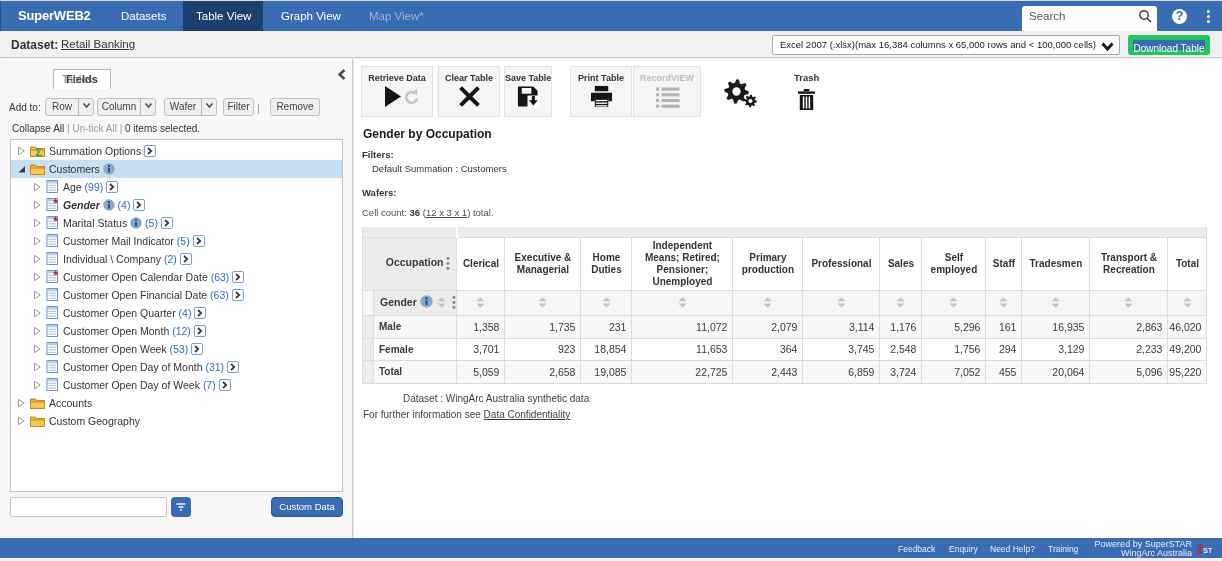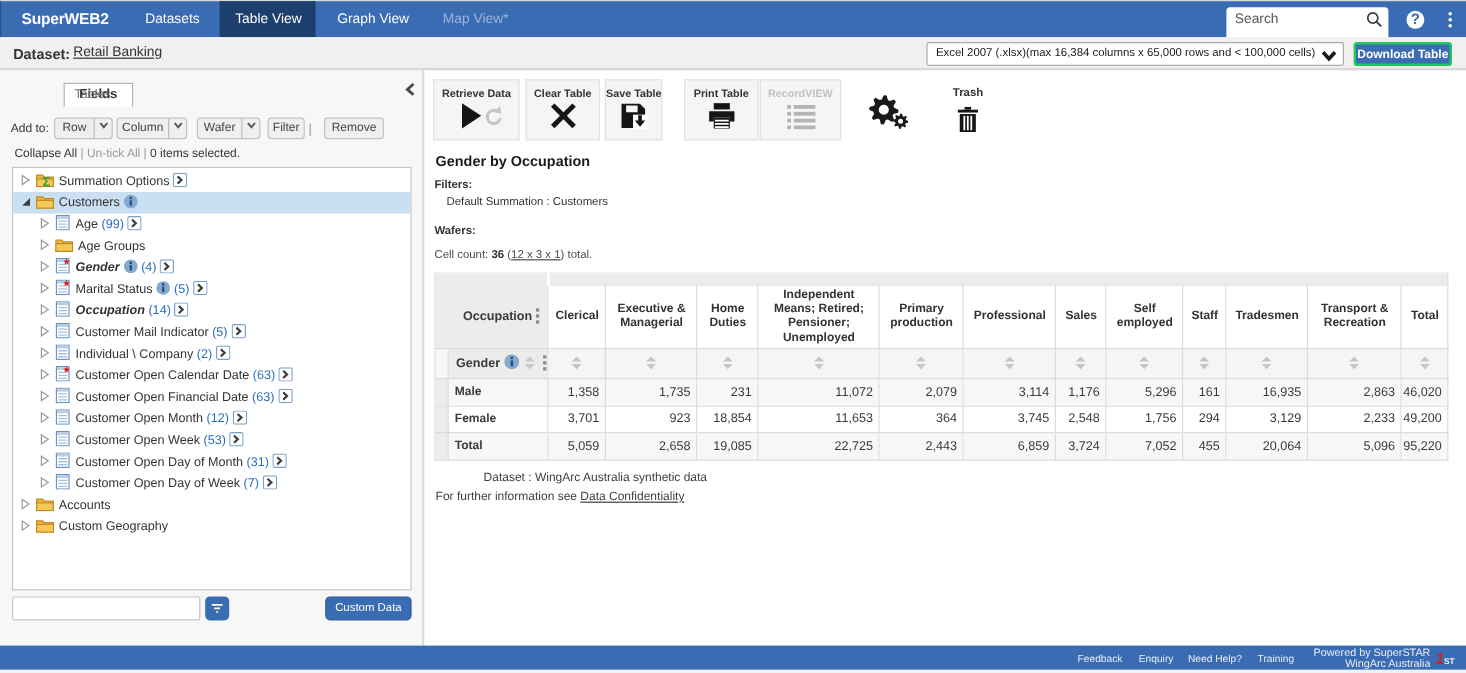--- a/index.html
+++ b/index.html
@@ -14,21 +14,21 @@
 .navbox { position:absolute; left:182px; top:0; width:80px; height:30px; background:#1d3f6e; }
 .search { position:absolute; left:1021px; top:5px; width:135px; height:36px; background:#fff; border-radius:3px; }
 .search .ph { position:absolute; left:7px; top:4px; color:#565656; font-size:11.5px; }
 .search svg { position:absolute; right:5px; top:3px; }
 .helpcirc { position:absolute; left:1171px; top:8px; width:15px; height:15px; background:#fff; border-radius:50%; color:#3a6cb4; font-size:12.5px; font-weight:bold; text-align:center; line-height:15px; }
 .dots div { position:absolute; left:1206px; width:3px; height:3px; background:#fff; border-radius:50%; }
 
 
 .dsbar { position:absolute; top:31px; left:0; width:1222px; height:27px; background:#f0f0f0; border-bottom:1px solid #c9c9c9; }
 .select { position:absolute; left:772px; top:4px; width:348px; height:20px; background:#fff; border:1px solid #ababab; border-radius:2px; font-size:9.5px; color:#1a1a1a; line-height:18px; padding-left:7px; }
-.dlbtn { position:absolute; left:1128px; top:4px; width:82px; height:20px; background:#3a6cb4; border:2px solid #22c55e; border-radius:3px; color:#fff; font-size:10px; text-align:center; line-height:18px; white-space:nowrap;font-weight:bold; }
+.dlbtn { position:absolute; left:1128px; top:4px; width:82px; height:20px; background:#3a6cb4; border:5px solid #22c55e; border-radius:3px; color:#fff; font-size:10px; text-align:center; line-height:18px; white-space:nowrap; }
 
 
 .leftpanel { position:absolute; top:59px; left:0; width:353px; height:479px; background:#f7f7f7; border-right:1px solid #c9c9c9; }
 .mainpanel { position:absolute; top:59px; left:354px; width:868px; height:479px; background:#fff; }
 
 
 .ftab { position:absolute; left:10px; top:69px; width:58px; height:20px; background:#fff; border:1px solid #b5b5b5; border-bottom:0; font-size:11px; font-weight:bold; color:#333; text-align:center; line-height:19px;margin-left:43px; }
 .ttab { position:absolute; left:62px; top:73px; font-size:10.5px; color:#757575; }
 .grpbtn { position:absolute; top:98px; height:18px; background:#efefef; border:1px solid #c2c2c2; border-radius:3px; font-size:10px; color:#444; white-space:nowrap; line-height:16px; }
 .grpbtn .t { display:inline-block; text-align:center; }
@@ -159,26 +159,20 @@
           <line x1="2.5" y1="5.3" x2="10" y2="5.3"></line>
           <line x1="2.5" y1="7.8" x2="10" y2="7.8"></line>
           <line x1="2.5" y1="10.3" x2="10" y2="10.3"></line>
         </g>
       </svg><span class="sp" style="width:4px;"></span><span style="">Age</span> <span style="color:#2a6fc0;">(99)</span> <svg width="12" height="12" viewBox="0 0 12 12" style="vertical-align:-2px;">
         <rect x="0.5" y="0.5" width="11" height="11" rx="1.5" fill="#fff" stroke="#7aa0c8"></rect>
         <path d="M4 3 L7.2 6 L4 9" fill="none" stroke="#3c3c3c" stroke-width="1.8"></path>
       </svg></div>
 <div class="trow"><span class="sp" style="width:22px;"></span><svg width="9" height="10" viewBox="0 0 9 10" style="vertical-align:-1px;">
         <path d="M1.5 1.2 L7.2 5 L1.5 8.8 Z" fill="#fdfdfd" stroke="#9a9a9a" stroke-width="1"></path>
-      </svg><span class="sp" style="width:4px;"></span><svg width="15" height="13" viewBox="0 0 15 13" style="vertical-align:-2px;">
-        <path d="M0.5 3 L5.5 3 L7 4.5 L14.5 4.5 L14.5 12.5 L0.5 12.5 Z" fill="#efb73e" stroke="#c08b27"></path>
-        <path d="M0.5 6 L14.5 6 L14.5 12.5 L0.5 12.5 Z" fill="#f5c857" stroke="#c08b27"></path>
-      </svg><span class="sp" style="width:4px;"></span><span style="">Age Groups</span></div>
-<div class="trow"><span class="sp" style="width:22px;"></span><svg width="9" height="10" viewBox="0 0 9 10" style="vertical-align:-1px;">
-        <path d="M1.5 1.2 L7.2 5 L1.5 8.8 Z" fill="#fdfdfd" stroke="#9a9a9a" stroke-width="1"></path>
       </svg><span class="sp" style="width:4px;"></span><svg width="13" height="13" viewBox="0 0 13 13" style="vertical-align:-2px;">
         <rect x="1" y="0.5" width="10.5" height="12" fill="#fff" stroke="#6b94c4"></rect>
         <rect x="1.5" y="1" width="9.5" height="2.4" fill="#b9cde3"></rect>
         <g stroke="#a9c0da" stroke-width="1.1">
           <line x1="2.5" y1="5.3" x2="10" y2="5.3"></line>
           <line x1="2.5" y1="7.8" x2="10" y2="7.8"></line>
           <line x1="2.5" y1="10.3" x2="10" y2="10.3"></line>
         </g>
         <path d="M9.5 0.2 L10.3 2 L12.2 2.2 L10.8 3.5 L11.2 5.4 L9.5 4.4 L7.8 5.4 L8.2 3.5 L6.8 2.2 L8.7 2 Z" fill="#e02020"></path>
       </svg><span class="sp" style="width:4px;"></span><span style="font-weight:bold;font-style:italic;">Gender</span>&nbsp;<svg width="12" height="12" viewBox="0 0 12 12" style="vertical-align:-2px;">
@@ -211,34 +205,20 @@
 <div class="trow"><span class="sp" style="width:22px;"></span><svg width="9" height="10" viewBox="0 0 9 10" style="vertical-align:-1px;">
         <path d="M1.5 1.2 L7.2 5 L1.5 8.8 Z" fill="#fdfdfd" stroke="#9a9a9a" stroke-width="1"></path>
       </svg><span class="sp" style="width:4px;"></span><svg width="13" height="13" viewBox="0 0 13 13" style="vertical-align:-2px;">
         <rect x="1" y="0.5" width="10.5" height="12" fill="#fff" stroke="#6b94c4"></rect>
         <rect x="1.5" y="1" width="9.5" height="2.4" fill="#b9cde3"></rect>
         <g stroke="#a9c0da" stroke-width="1.1">
           <line x1="2.5" y1="5.3" x2="10" y2="5.3"></line>
           <line x1="2.5" y1="7.8" x2="10" y2="7.8"></line>
           <line x1="2.5" y1="10.3" x2="10" y2="10.3"></line>
         </g>
-      </svg><span class="sp" style="width:4px;"></span><span style="font-weight:bold;font-style:italic;">Occupation</span> <span style="color:#2a6fc0;">(14)</span> <svg width="12" height="12" viewBox="0 0 12 12" style="vertical-align:-2px;">
-        <rect x="0.5" y="0.5" width="11" height="11" rx="1.5" fill="#fff" stroke="#7aa0c8"></rect>
-        <path d="M4 3 L7.2 6 L4 9" fill="none" stroke="#3c3c3c" stroke-width="1.8"></path>
-      </svg></div>
-<div class="trow"><span class="sp" style="width:22px;"></span><svg width="9" height="10" viewBox="0 0 9 10" style="vertical-align:-1px;">
-        <path d="M1.5 1.2 L7.2 5 L1.5 8.8 Z" fill="#fdfdfd" stroke="#9a9a9a" stroke-width="1"></path>
-      </svg><span class="sp" style="width:4px;"></span><svg width="13" height="13" viewBox="0 0 13 13" style="vertical-align:-2px;">
-        <rect x="1" y="0.5" width="10.5" height="12" fill="#fff" stroke="#6b94c4"></rect>
-        <rect x="1.5" y="1" width="9.5" height="2.4" fill="#b9cde3"></rect>
-        <g stroke="#a9c0da" stroke-width="1.1">
-          <line x1="2.5" y1="5.3" x2="10" y2="5.3"></line>
-          <line x1="2.5" y1="7.8" x2="10" y2="7.8"></line>
-          <line x1="2.5" y1="10.3" x2="10" y2="10.3"></line>
-        </g>
       </svg><span class="sp" style="width:4px;"></span><span style="">Customer Mail Indicator</span> <span style="color:#2a6fc0;">(5)</span> <svg width="12" height="12" viewBox="0 0 12 12" style="vertical-align:-2px;">
         <rect x="0.5" y="0.5" width="11" height="11" rx="1.5" fill="#fff" stroke="#7aa0c8"></rect>
         <path d="M4 3 L7.2 6 L4 9" fill="none" stroke="#3c3c3c" stroke-width="1.8"></path>
       </svg></div>
 <div class="trow"><span class="sp" style="width:22px;"></span><svg width="9" height="10" viewBox="0 0 9 10" style="vertical-align:-1px;">
         <path d="M1.5 1.2 L7.2 5 L1.5 8.8 Z" fill="#fdfdfd" stroke="#9a9a9a" stroke-width="1"></path>
       </svg><span class="sp" style="width:4px;"></span><svg width="13" height="13" viewBox="0 0 13 13" style="vertical-align:-2px;">
         <rect x="1" y="0.5" width="10.5" height="12" fill="#fff" stroke="#6b94c4"></rect>
         <rect x="1.5" y="1" width="9.5" height="2.4" fill="#b9cde3"></rect>
         <g stroke="#a9c0da" stroke-width="1.1">
@@ -269,20 +249,34 @@
         <path d="M1.5 1.2 L7.2 5 L1.5 8.8 Z" fill="#fdfdfd" stroke="#9a9a9a" stroke-width="1"></path>
       </svg><span class="sp" style="width:4px;"></span><svg width="13" height="13" viewBox="0 0 13 13" style="vertical-align:-2px;">
         <rect x="1" y="0.5" width="10.5" height="12" fill="#fff" stroke="#6b94c4"></rect>
         <rect x="1.5" y="1" width="9.5" height="2.4" fill="#b9cde3"></rect>
         <g stroke="#a9c0da" stroke-width="1.1">
           <line x1="2.5" y1="5.3" x2="10" y2="5.3"></line>
           <line x1="2.5" y1="7.8" x2="10" y2="7.8"></line>
           <line x1="2.5" y1="10.3" x2="10" y2="10.3"></line>
         </g>
       </svg><span class="sp" style="width:4px;"></span><span style="">Customer Open Financial Date</span> <span style="color:#2a6fc0;">(63)</span> <svg width="12" height="12" viewBox="0 0 12 12" style="vertical-align:-2px;">
+        <rect x="0.5" y="0.5" width="11" height="11" rx="1.5" fill="#fff" stroke="#7aa0c8"></rect>
+        <path d="M4 3 L7.2 6 L4 9" fill="none" stroke="#3c3c3c" stroke-width="1.8"></path>
+      </svg></div>
+<div class="trow"><span class="sp" style="width:22px;"></span><svg width="9" height="10" viewBox="0 0 9 10" style="vertical-align:-1px;">
+        <path d="M1.5 1.2 L7.2 5 L1.5 8.8 Z" fill="#fdfdfd" stroke="#9a9a9a" stroke-width="1"></path>
+      </svg><span class="sp" style="width:4px;"></span><svg width="13" height="13" viewBox="0 0 13 13" style="vertical-align:-2px;">
+        <rect x="1" y="0.5" width="10.5" height="12" fill="#fff" stroke="#6b94c4"></rect>
+        <rect x="1.5" y="1" width="9.5" height="2.4" fill="#b9cde3"></rect>
+        <g stroke="#a9c0da" stroke-width="1.1">
+          <line x1="2.5" y1="5.3" x2="10" y2="5.3"></line>
+          <line x1="2.5" y1="7.8" x2="10" y2="7.8"></line>
+          <line x1="2.5" y1="10.3" x2="10" y2="10.3"></line>
+        </g>
+      </svg><span class="sp" style="width:4px;"></span><span style="">Customer Open Quarter</span> <span style="color:#2a6fc0;">(4)</span> <svg width="12" height="12" viewBox="0 0 12 12" style="vertical-align:-2px;">
         <rect x="0.5" y="0.5" width="11" height="11" rx="1.5" fill="#fff" stroke="#7aa0c8"></rect>
         <path d="M4 3 L7.2 6 L4 9" fill="none" stroke="#3c3c3c" stroke-width="1.8"></path>
       </svg></div>
 <div class="trow"><span class="sp" style="width:22px;"></span><svg width="9" height="10" viewBox="0 0 9 10" style="vertical-align:-1px;">
         <path d="M1.5 1.2 L7.2 5 L1.5 8.8 Z" fill="#fdfdfd" stroke="#9a9a9a" stroke-width="1"></path>
       </svg><span class="sp" style="width:4px;"></span><svg width="13" height="13" viewBox="0 0 13 13" style="vertical-align:-2px;">
         <rect x="1" y="0.5" width="10.5" height="12" fill="#fff" stroke="#6b94c4"></rect>
         <rect x="1.5" y="1" width="9.5" height="2.4" fill="#b9cde3"></rect>
         <g stroke="#a9c0da" stroke-width="1.1">
           <line x1="2.5" y1="5.3" x2="10" y2="5.3"></line>

